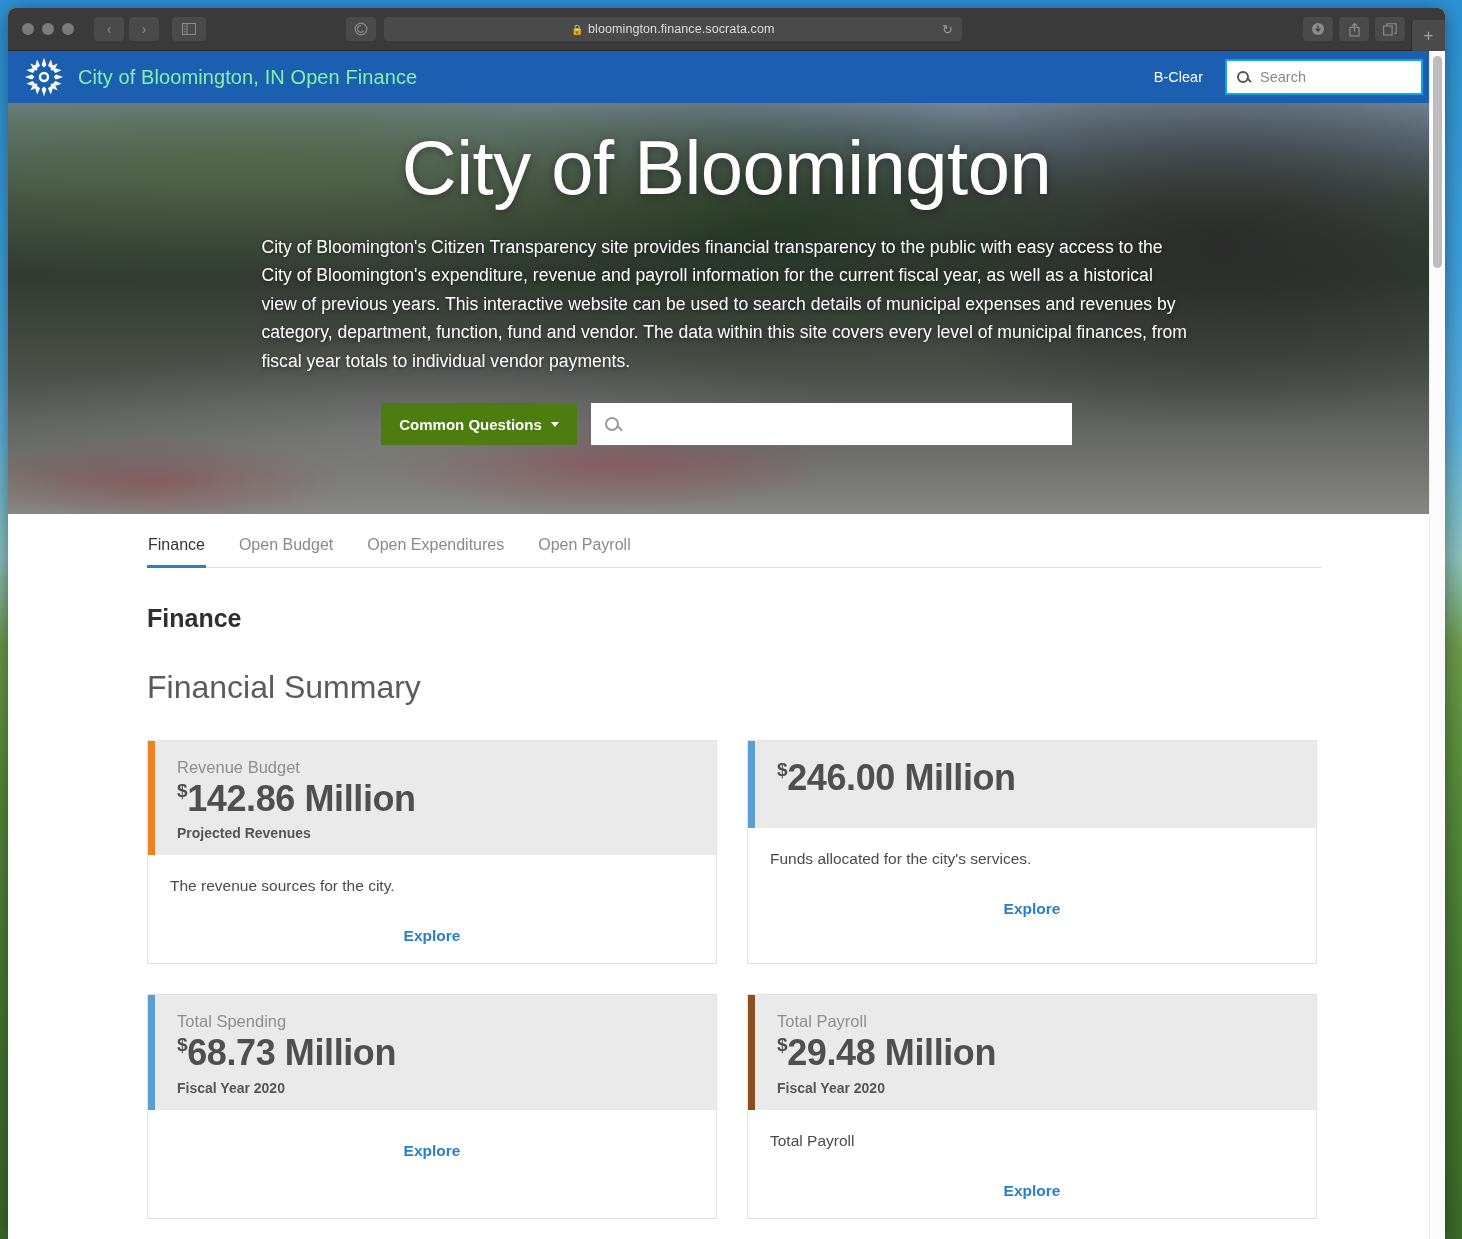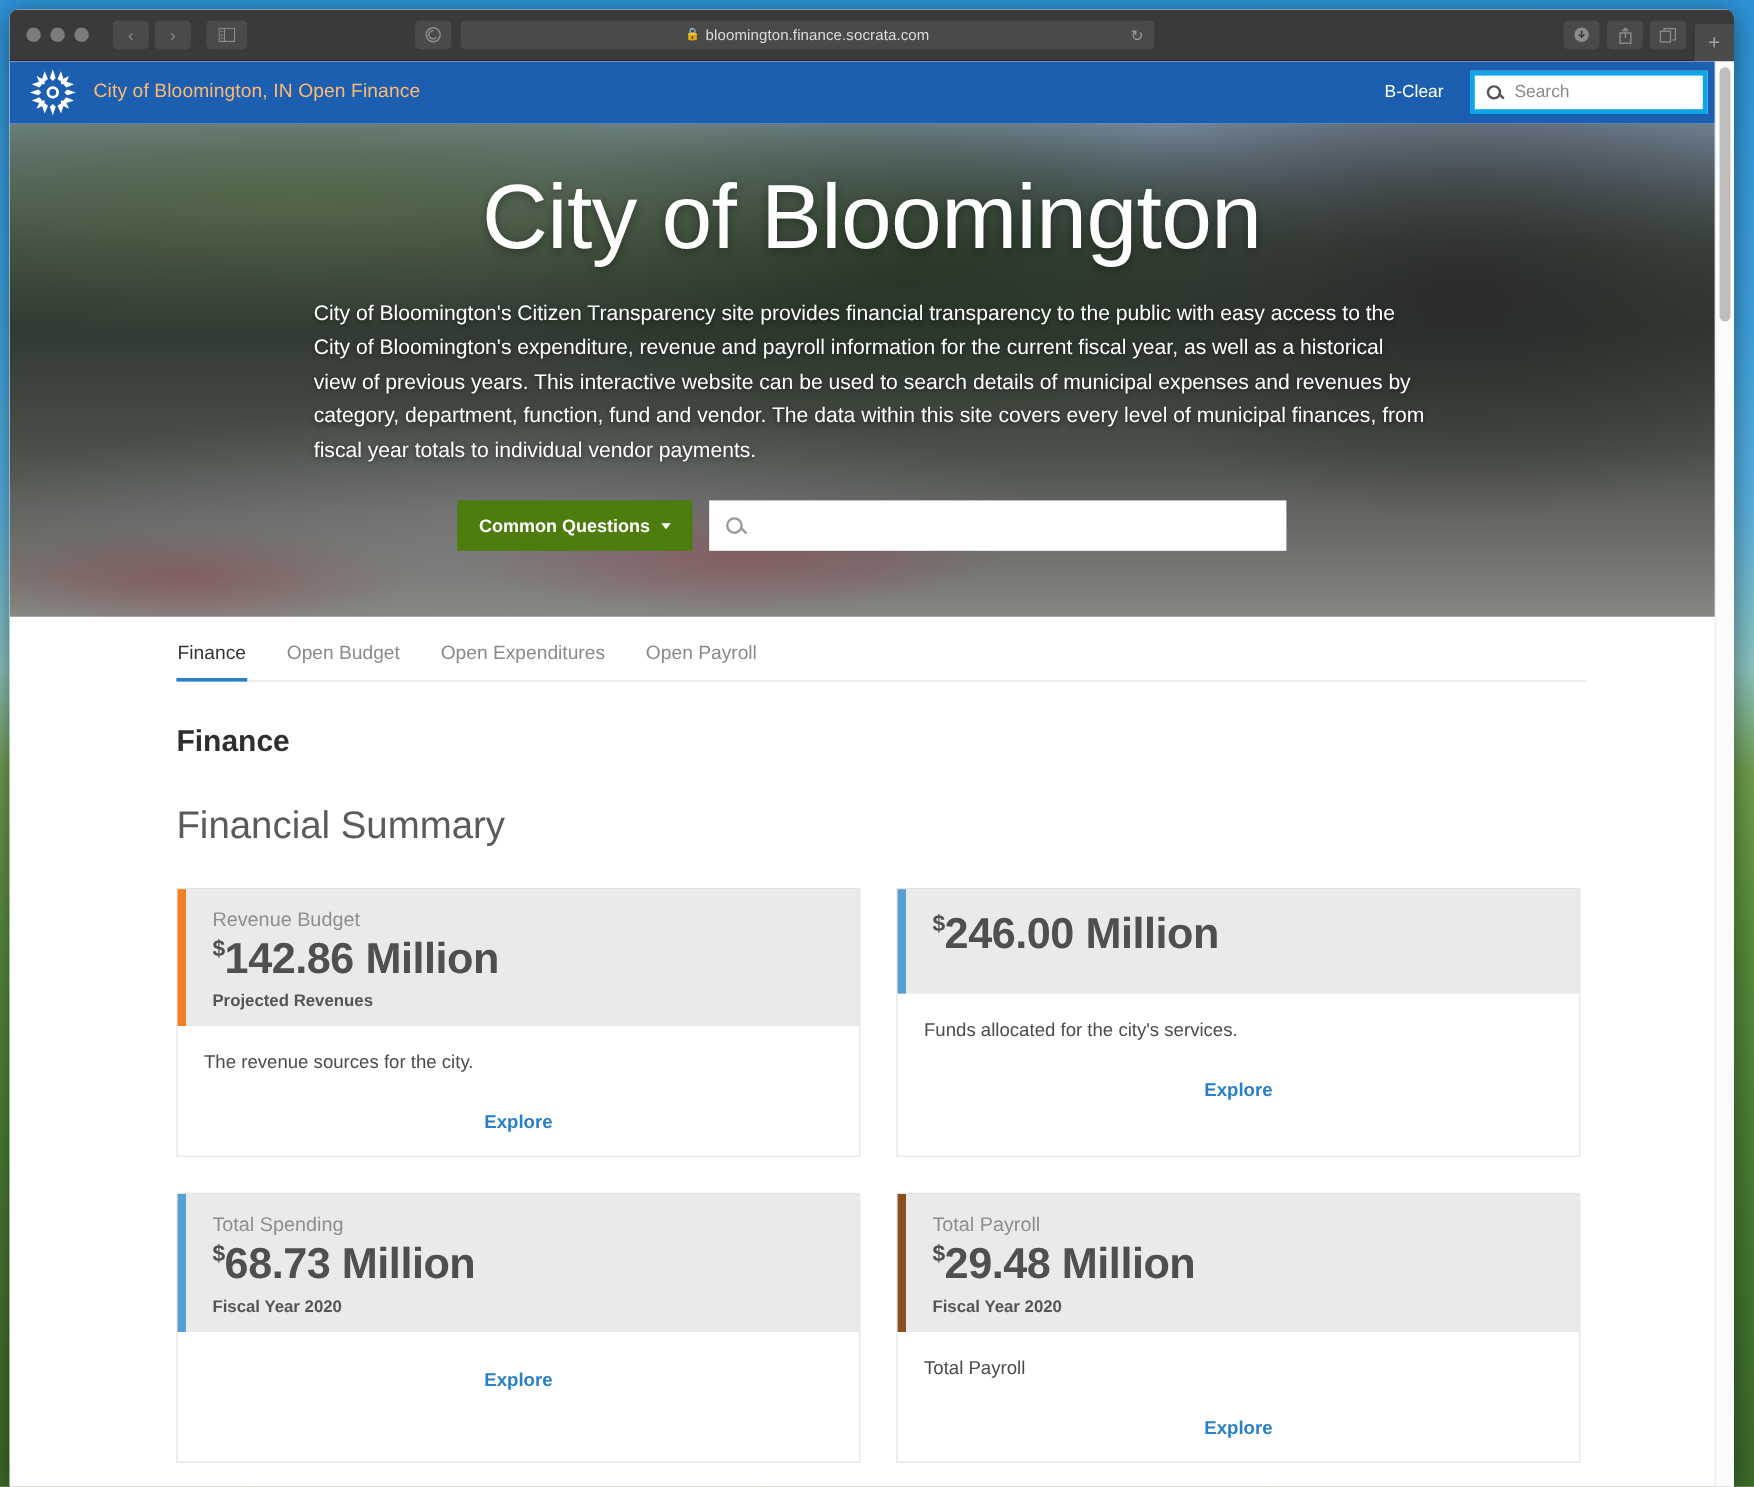--- a/index.html
+++ b/index.html
@@ -75,29 +75,29 @@
     position: absolute; top: 5px; left: 3px; width: 9px; height: 212px;
     background: #bdbdbd; border-radius: 5px;
   }
   
   #site-header {
     height: 52px; background: #1c5fb0; display: flex; align-items: center;
     padding: 0 0 0 16px; position: relative; z-index: 20;
   }
   #site-logo { width: 40px; height: 40px; flex: 0 0 40px; }
   #site-title {
-    color: #fdba74; font-size: 16px; margin-left: 14px; letter-spacing: .1px;
+    color: #86efac; font-size: 20px; margin-left: 14px; letter-spacing: .1px;
   }
   #header-right {
     margin-left: auto; display: flex; align-items: center;
     padding-right: 22px;
   }
   #bclear-link { color: #fff; font-size: 14.5px; margin-right: 22px; }
   #header-search {
-    width: 198px; height: 36px; background: #fff; border: 4px solid #0ea5e9;
+    width: 198px; height: 36px; background: #fff; border: 2px solid #0ea5e9;
     display: flex; align-items: center; padding: 0 10px;
   }
   .mag {
     width: 12px; height: 12px; border: 2px solid #555; border-radius: 50%;
     position: relative; flex: 0 0 12px;
   }
   .mag::after {
     content:""; position: absolute; width: 6px; height: 2px; background: #555;
     transform: rotate(45deg); right: -5px; bottom: 0px;
   }
@@ -124,21 +124,21 @@
     filter: blur(1.5px);
     transform: scale(1.04);
   }
   #hero-scrim {
     position: absolute; inset: 0;
     background: linear-gradient(180deg, rgba(20,26,32,.30) 0%, rgba(18,24,30,.46) 34%,
                 rgba(18,24,30,.42) 66%, rgba(20,26,32,.22) 100%);
   }
   #hero-inner {
     position: relative; z-index: 3; width: 1180px; margin: 0 auto;
-    padding-top: 40px; text-align: center;
+    padding-top: 26px; text-align: center;
   }
   #hero-title {
     color: #fff; font-size: 76px; font-weight: 400; line-height: 1.02;
     letter-spacing: -.5px; text-shadow: 0 2px 8px rgba(0,0,0,.35);
   }
   #hero-desc {
     color: #fff; font-size: 17.6px; line-height: 1.62; margin-top: 26px;
     width: 930px; margin-left: auto; margin-right: auto; text-align: left;
     text-shadow: 0 1px 4px rgba(0,0,0,.5);
   }

